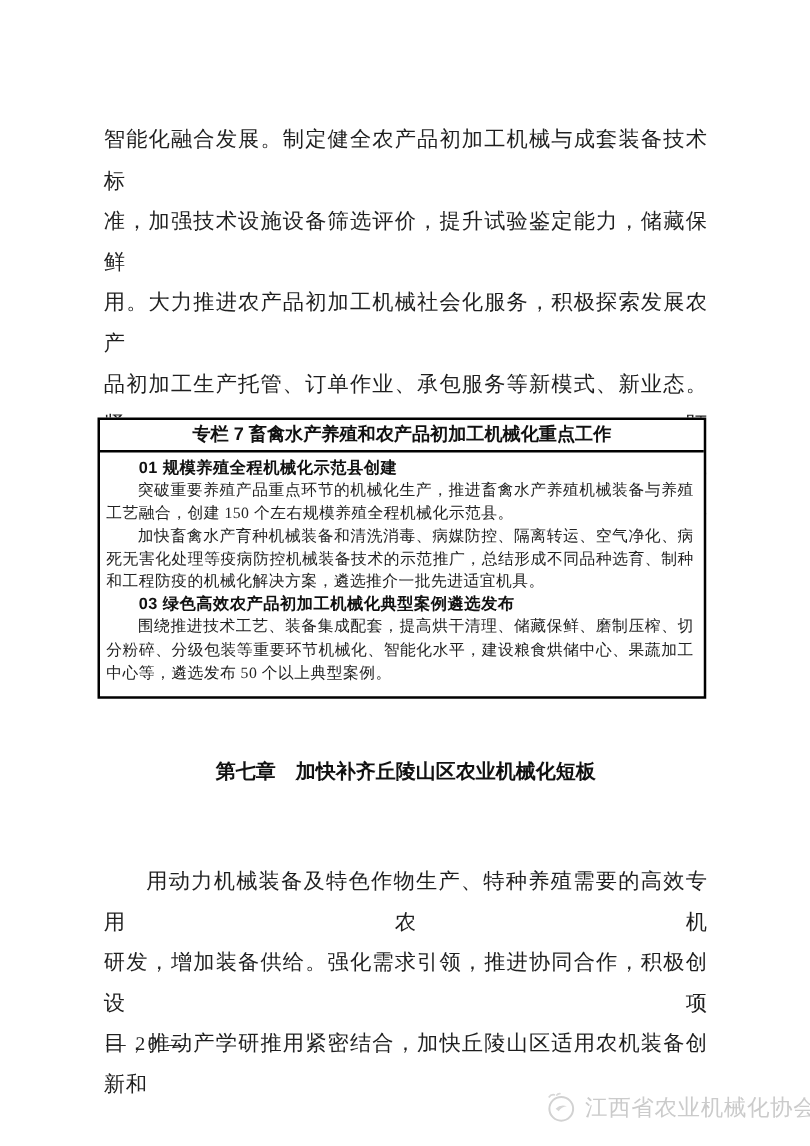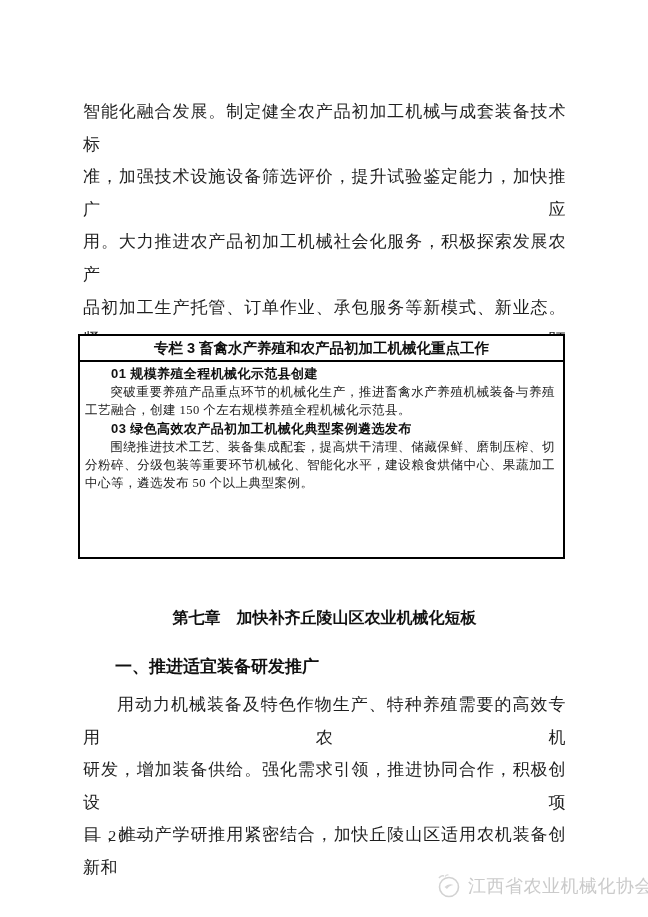--- a/index.html
+++ b/index.html
@@ -114,41 +114,41 @@
     white-space: nowrap;
   }
 </style>
 </head>
 <body>
 
 <div class="page">
 
   <div class="bodyblock para1" style="top:96px;">
       <div class="tline">智能化融合发展。制定健全农产品初加工机械与成套装备技术标</div>
-      <div class="tline">准，加强技术设施设备筛选评价，提升试验鉴定能力，加快推广应</div>
+      <div class="tline">准，加强技术设施设备筛选评价，提升试验鉴定能力，储藏保鲜</div>
       <div class="tline">用。大力推进农产品初加工机械社会化服务，积极探索发展农产</div>
       <div class="tline">品初加工生产托管、订单作业、承包服务等新模式、新业态。紧盯</div>
       <div class="tline">脱贫地区特色农产品提质减损增效，突出就地就近，推动建立分区</div>
       <div class="tline">域、分产业、分规模的农产品初加工适配装备体系和技术服务模</div>
       <div class="tline tline-last">式，助力巩固拓展脱贫攻坚成果。</div>
     </div>
 
   <div class="feature-box">
-    <div class="feature-box-title">专栏 3 畜禽水产养殖和农产品初加工机械化重点工作</div>
+    <div class="feature-box-title">专栏 7 畜禽水产养殖和农产品初加工机械化重点工作</div>
     <div class="feature-box-body">
         <div class="box-item-heading">01 规模养殖全程机械化示范县创建</div>
         <p class="box-item-body">突破重要养殖产品重点环节的机械化生产，推进畜禽水产养殖机械装备与养殖工艺融合，创建 150 个左右规模养殖全程机械化示范县。</p>
+        <p class="box-item-body">加快畜禽水产育种机械装备和清洗消毒、病媒防控、隔离转运、空气净化、病死无害化处理等疫病防控机械装备技术的示范推广，总结形成不同品种选育、制种和工程防疫的机械化解决方案，遴选推介一批先进适宜机具。</p>
         <div class="box-item-heading">03 绿色高效农产品初加工机械化典型案例遴选发布</div>
         <p class="box-item-body">围绕推进技术工艺、装备集成配套，提高烘干清理、储藏保鲜、磨制压榨、切分粉碎、分级包装等重要环节机械化、智能化水平，建设粮食烘储中心、果蔬加工中心等，遴选发布 50 个以上典型案例。</p>
       </div>
   </div>
 
   <div class="chapter-title">第七章　加快补齐丘陵山区农业机械化短板</div>
 
-  <div class="section-heading">一、推进适宜装备研发推广</div>
 
   <div class="bodyblock para2" style="top:689px;">
       <div class="tline">用动力机械装备及特色作物生产、特种养殖需要的高效专用农机</div>
       <div class="tline">研发，增加装备供给。强化需求引领，推进协同合作，积极创设项</div>
       <div class="tline tline-last">目，推动产学研推用紧密结合，加快丘陵山区适用农机装备创新和</div>
     </div>
 
   <div class="page-number">— 20 —</div>
 
   <div class="watermark">

